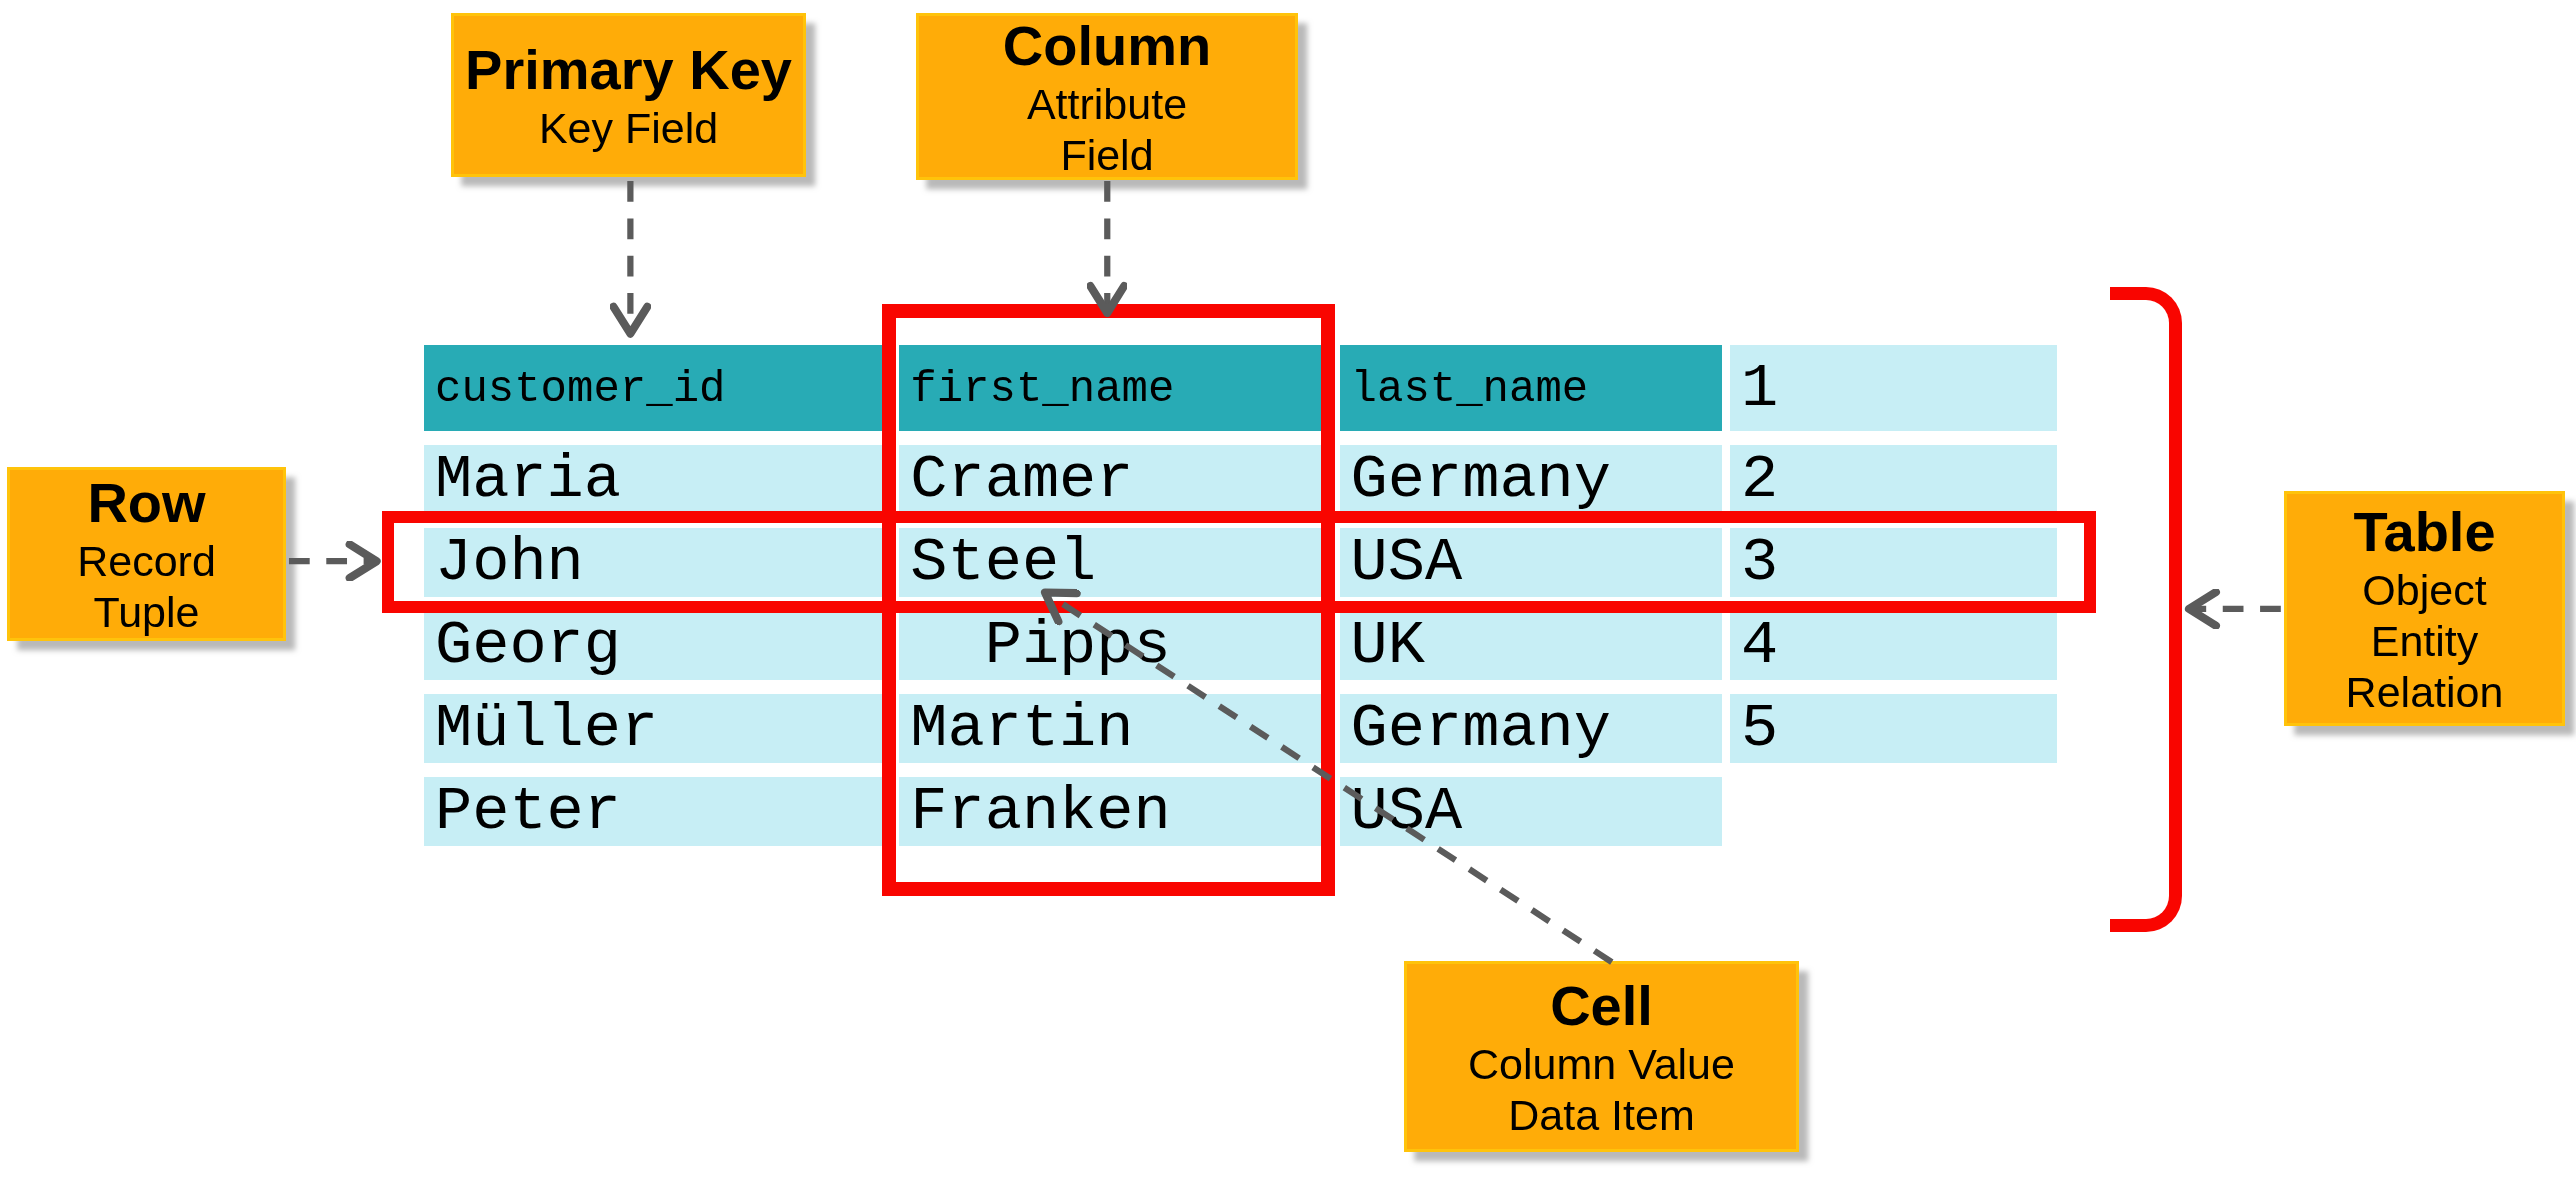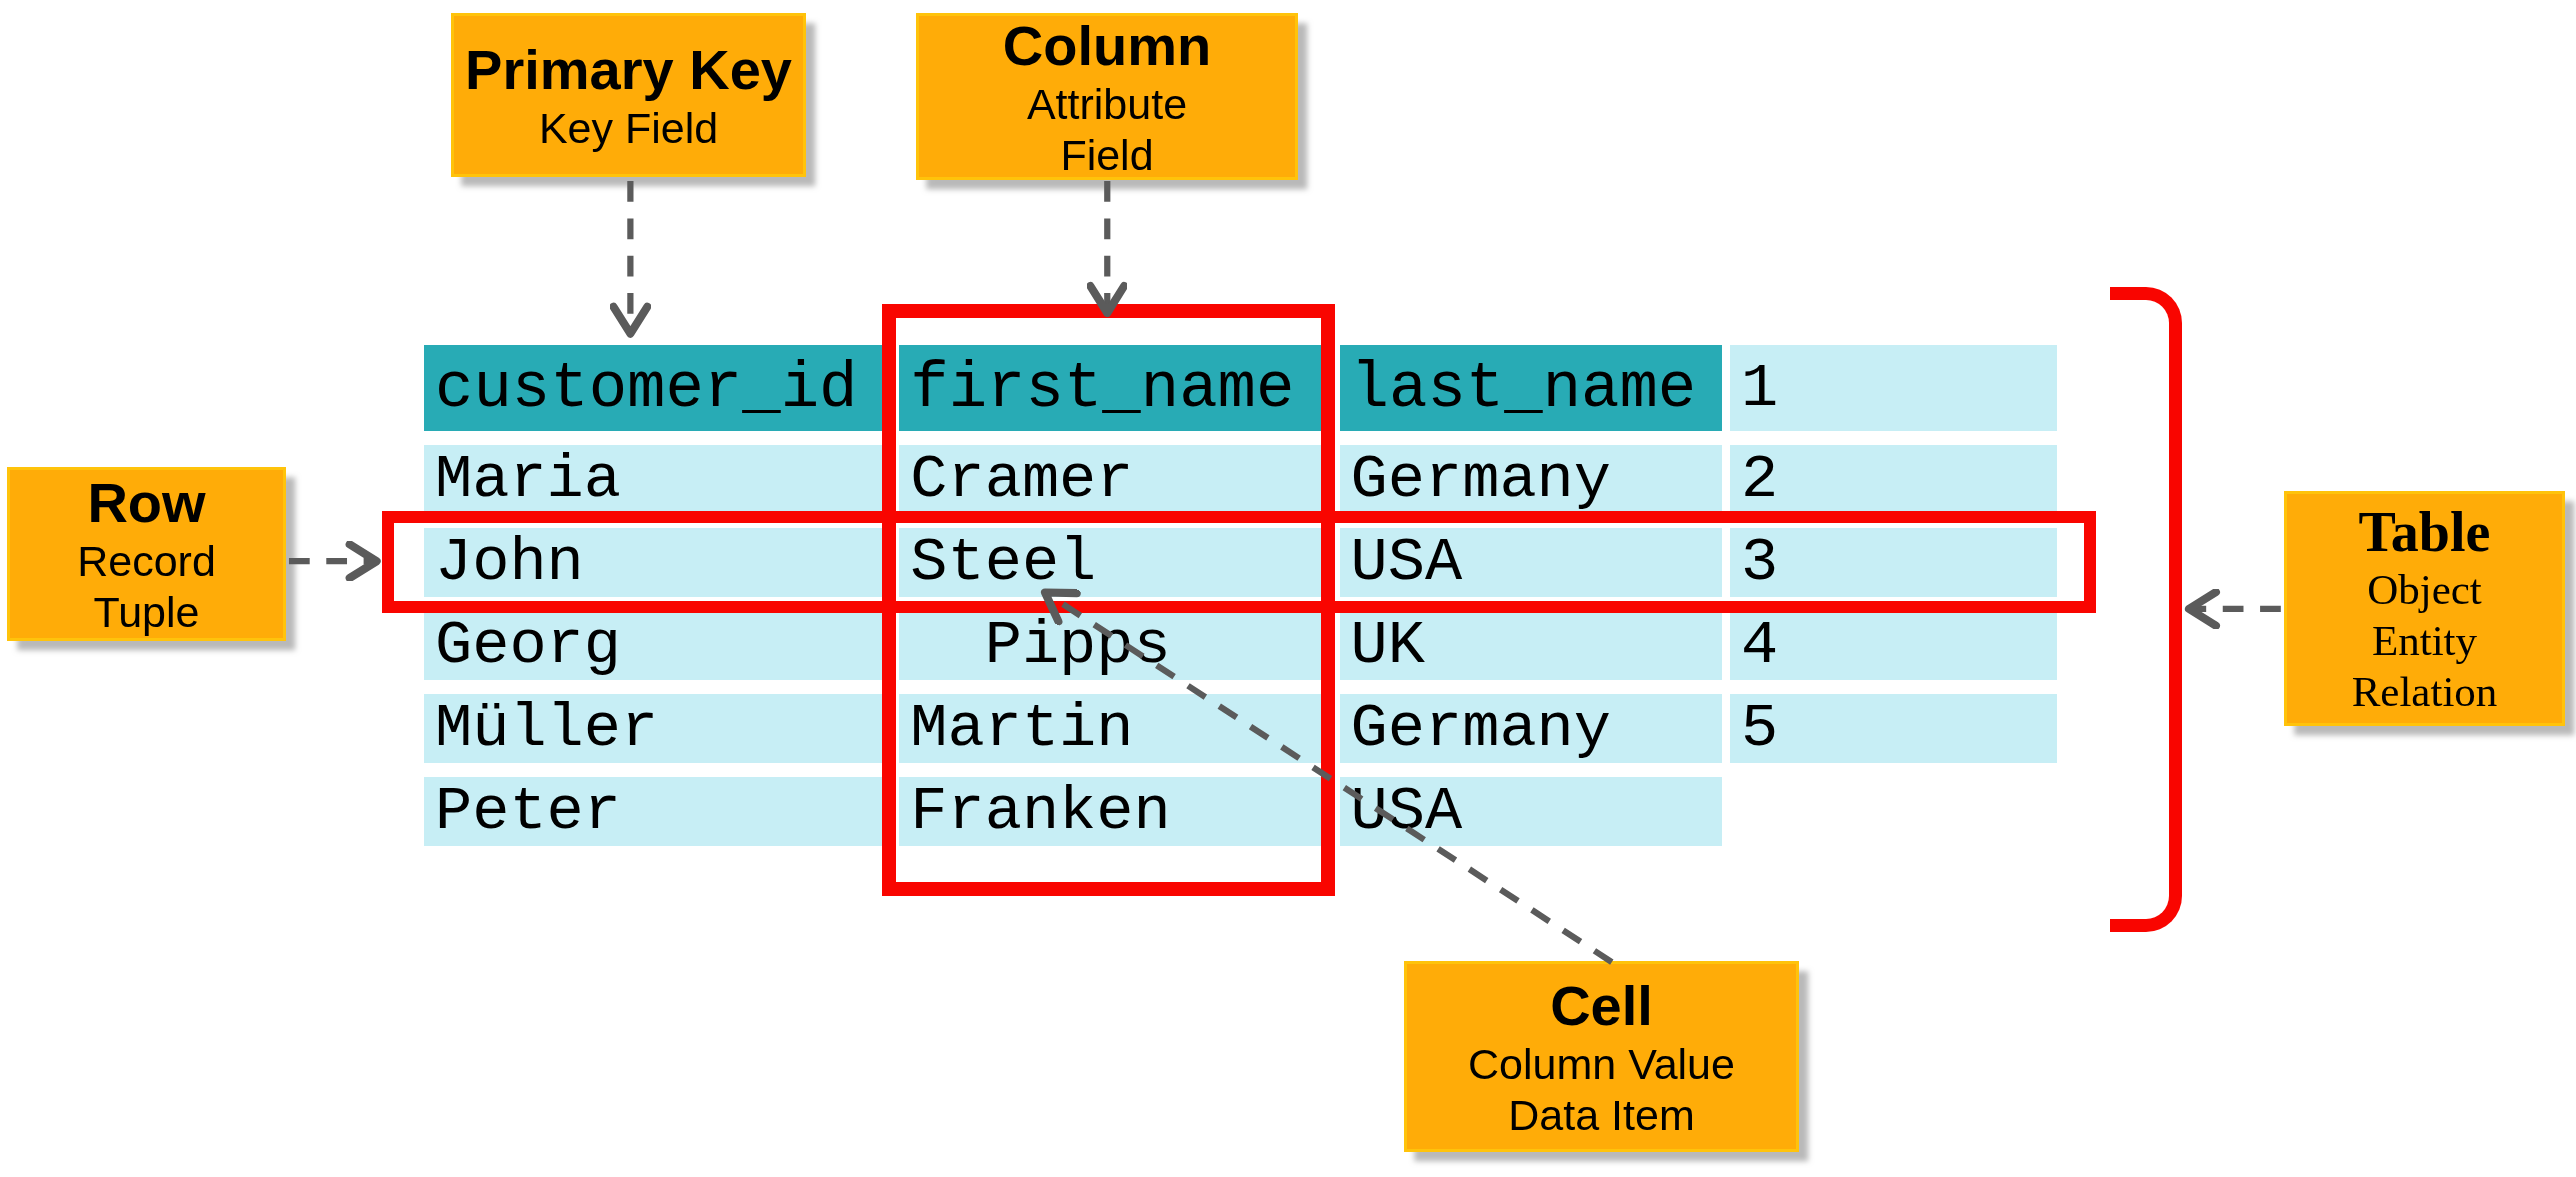--- a/index.html
+++ b/index.html
@@ -29,23 +29,23 @@
   .cell{
     font-family:"Liberation Mono","DejaVu Sans Mono",monospace;
     color:var(--text-black);
     white-space:pre;
     display:flex;
     box-sizing:border-box;
     padding-left:11px;
   }
   .header-cell{
     background:var(--header-teal);
-    font-size:64px;
+    font-size:44px;
     align-items:flex-end;
-    padding-bottom:6px;
+    padding-bottom:17px;
   }
   .body-cell{
     background:var(--row-cyan);
     font-size:62px;
     align-items:center;
   }
 
   
   .red-rect{position:absolute;box-sizing:border-box;background:transparent;}
   .col-rect{
@@ -74,21 +74,21 @@
     box-sizing:border-box;
     display:flex;flex-direction:column;justify-content:center;align-items:center;
     text-align:center;color:var(--text-black);
   }
   .callout .title{font-weight:bold;font-size:56px;line-height:1.18;}
   .callout .line{font-size:43px;line-height:1.18;}
 
   #callout-pk{left:451px;top:13px;width:355px;height:164px;}
   #callout-column{left:916px;top:13px;width:382px;height:167px;}
   #callout-row{left:7px;top:467px;width:279px;height:174px;}
-  #callout-table{left:2284px;top:491px;width:281px;height:235px;font-family:Liberation Serif, serif;}
+  #callout-table{left:2284px;top:491px;width:281px;height:235px;}
   #callout-cell{left:1404px;top:961px;width:395px;height:191px;}
 
   
   #arrows{position:absolute;left:0;top:0;width:2576px;height:1177px;pointer-events:none;}
   .arrow-line{
     stroke:var(--arrow-gray);
     stroke-width:9;
     fill:none;
     stroke-dasharray:30 24;
   }

